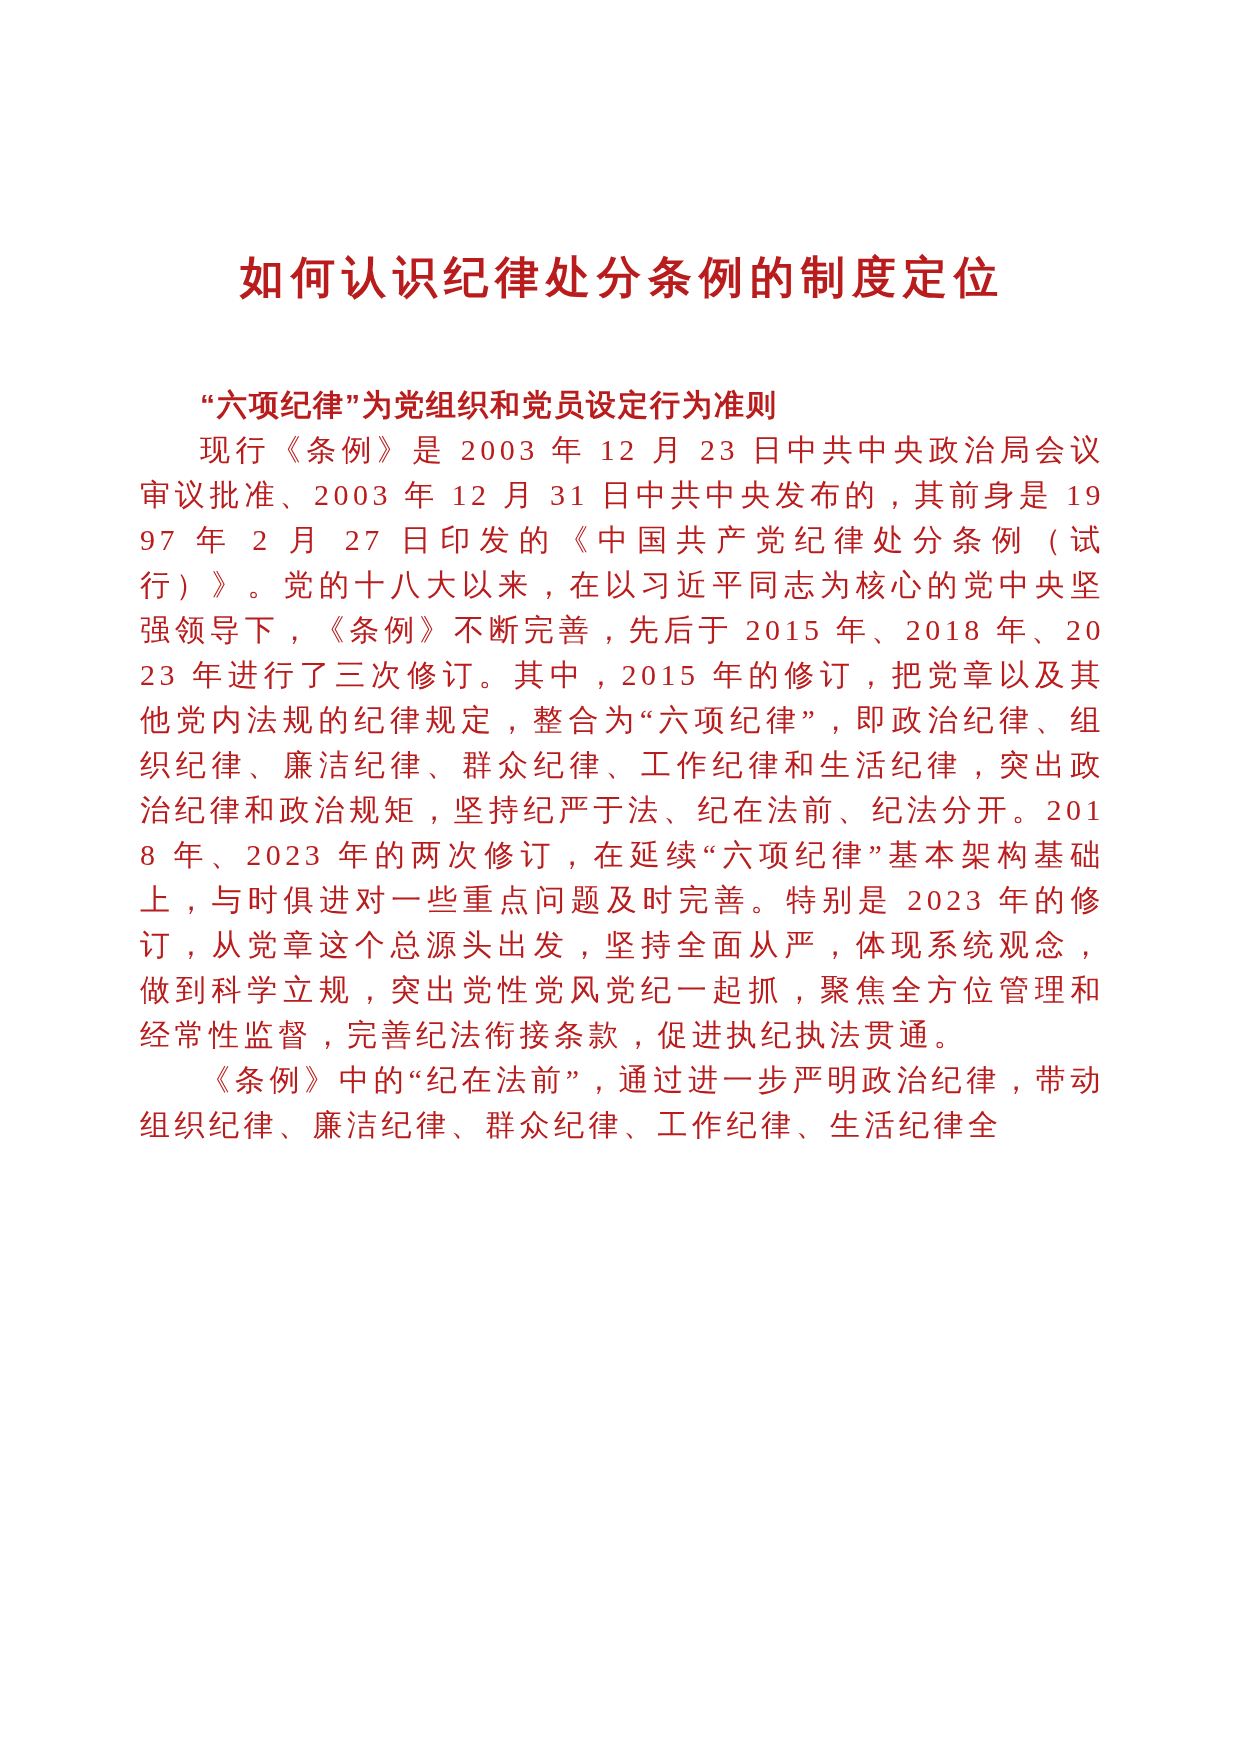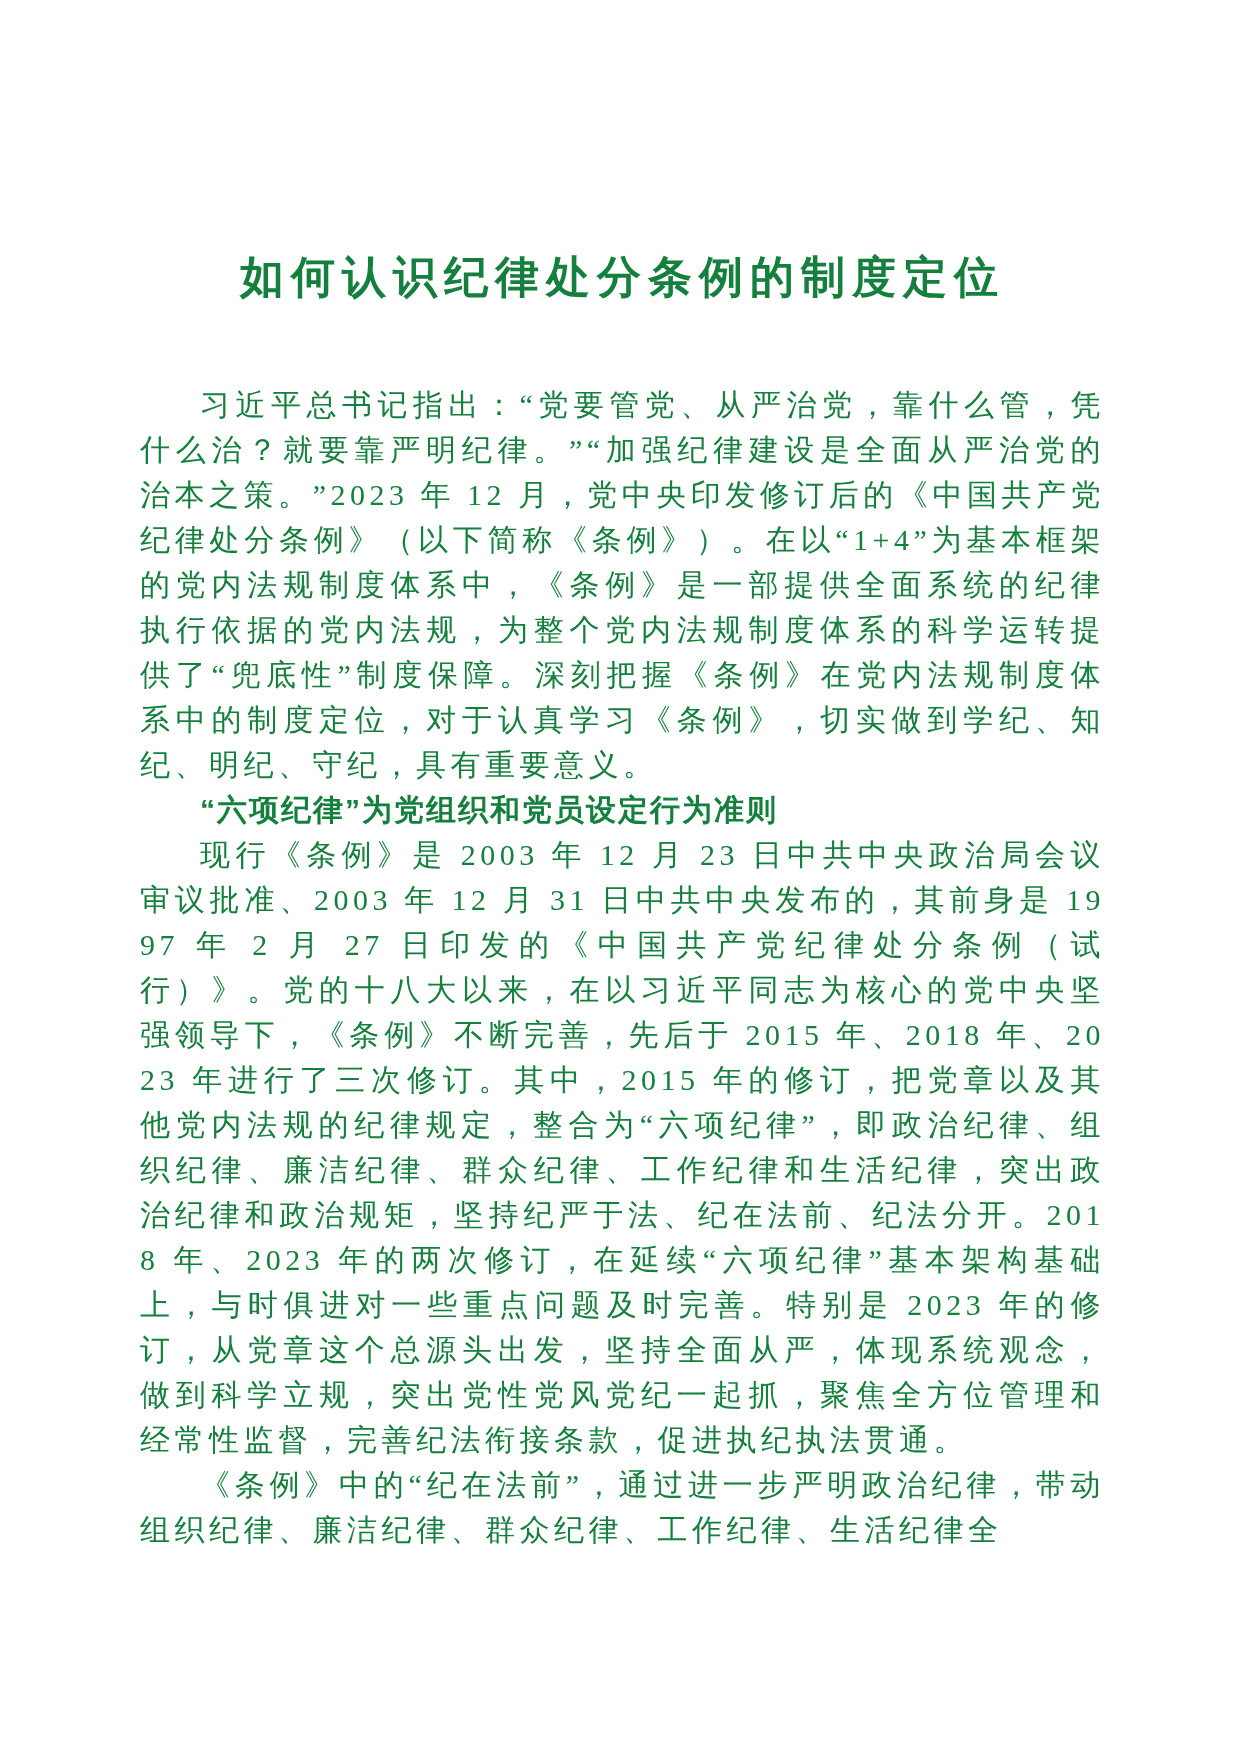--- a/index.html
+++ b/index.html
@@ -9,21 +9,21 @@
   }
   .page {
     position: relative;
     width: 1240px;
     height: 1754px;
     margin: 0 auto;
     background: #ffffff;
     box-sizing: border-box;
     padding: 0 135px 0 140px;
     overflow: hidden;
-    color: #15803d;
+    color: #b91c1c;
     font-family: "Liberation Serif", "DejaVu Serif", serif;
   }
   .doc-title {
     margin: 0;
     padding-top: 248px;
     font-size: 44px;
     line-height: 60px;
     font-weight: bold;
     text-align: center;
     letter-spacing: 7px;
@@ -53,21 +53,20 @@
     overflow: hidden;
   }
 </style>
 </head>
 <body>
 
 <div class="page">
   <h1 class="doc-title">如何认识纪律处分条例的制度定位</h1>
 
   <div class="body-text">
-    <p class="body-para">习近平总书记指出：“党要管党、从严治党，靠什么管，凭什么治？就要靠严明纪律。”“加强纪律建设是全面从严治党的治本之策。”2023 年 12 月，党中央印发修订后的《中国共产党纪律处分条例》（以下简称《条例》）。在以“1+4”为基本框架的党内法规制度体系中，《条例》是一部提供全面系统的纪律执行依据的党内法规，为整个党内法规制度体系的科学运转提供了“兜底性”制度保障。深刻把握《条例》在党内法规制度体系中的制度定位，对于认真学习《条例》，切实做到学纪、知纪、明纪、守纪，具有重要意义。</p>
 
     <p class="section-heading">“六项纪律”为党组织和党员设定行为准则</p>
 
     <p class="body-para">现行《条例》是 2003 年 12 月 23 日中共中央政治局会议审议批准、2003 年 12 月 31 日中共中央发布的，其前身是 1997 年 2 月 27 日印发的《中国共产党纪律处分条例（试行）》。党的十八大以来，在以习近平同志为核心的党中央坚强领导下，《条例》不断完善，先后于 2015 年、2018 年、2023 年进行了三次修订。其中，2015 年的修订，把党章以及其他党内法规的纪律规定，整合为“六项纪律”，即政治纪律、组织纪律、廉洁纪律、群众纪律、工作纪律和生活纪律，突出政治纪律和政治规矩，坚持纪严于法、纪在法前、纪法分开。2018 年、2023 年的两次修订，在延续“六项纪律”基本架构基础上，与时俱进对一些重点问题及时完善。特别是 2023 年的修订，从党章这个总源头出发，坚持全面从严，体现系统观念，做到科学立规，突出党性党风党纪一起抓，聚焦全方位管理和经常性监督，完善纪法衔接条款，促进执纪执法贯通。</p>
 
     <p class="body-para">《条例》中的“纪在法前”，通过进一步严明政治纪律，带动组织纪律、廉洁纪律、群众纪律、工作纪律、生活纪律全</p>
   </div>
 </div>
 
 </body></html>

